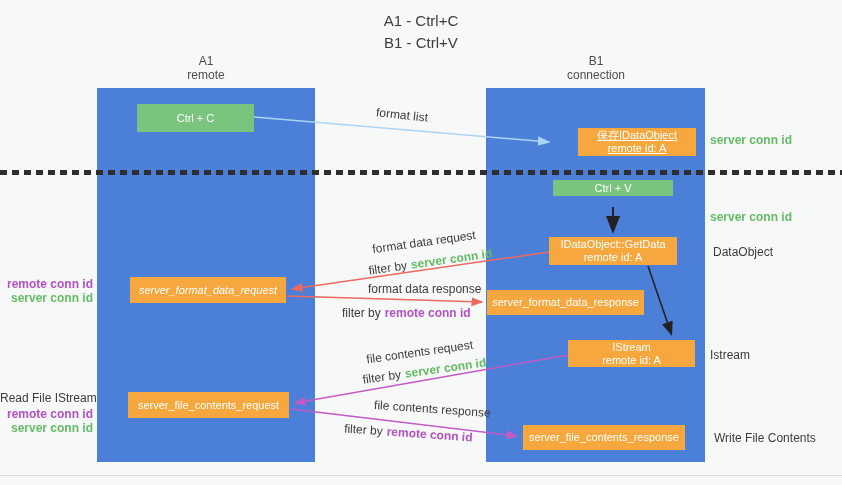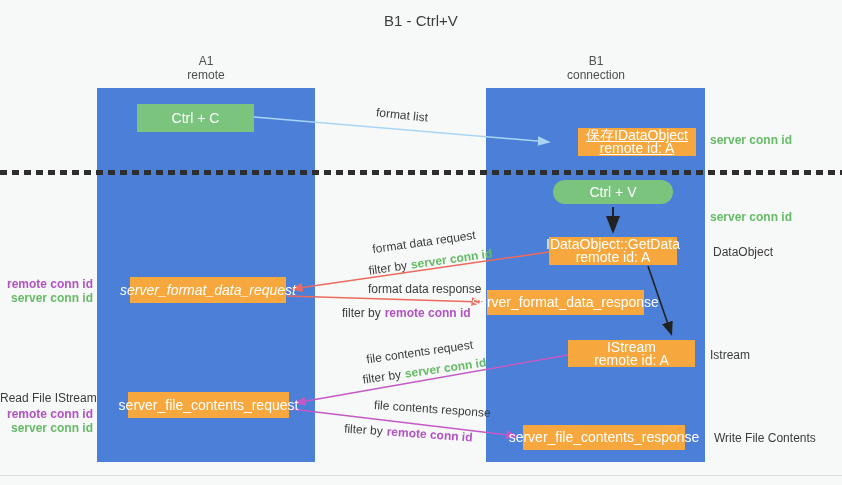--- a/index.html
+++ b/index.html
@@ -48,28 +48,28 @@
     left: 0; top: 475px; width: 842px; height: 1px;
     background: #dcdcdc;
   }
   .node {
     position: absolute;
     display: flex;
     flex-direction: column;
     align-items: center;
     justify-content: center;
     color: #ffffff;
-    font-size: 14px;
+    font-size: 11px;
     line-height: 13px;
     text-align: center;
   }
   .node.green { background: #7bc47e; }
   .node.orange { background: #f6a83e; }
   .box-ctrl-c   { left: 137px; top: 104px; width: 117px; height: 28px; }
-  .box-ctrl-v   { left: 553px; top: 180px; width: 120px; height: 24px; border-radius: 13px; }
+  .box-ctrl-v   { left: 553px; top: 180px; width: 120px; height: 16px; }
   .box-save     { left: 578px; top: 128px; width: 118px; height: 28px; text-decoration: underline; }
   .box-getdata  { left: 549px; top: 237px; width: 128px; height: 28px; }
   .box-fmt-req  { left: 130px; top: 277px; width: 156px; height: 26px; font-style: italic; }
   .box-fmt-resp { left: 487px; top: 290px; width: 157px; height: 25px; }
   .box-istream  { left: 568px; top: 340px; width: 127px; height: 27px; }
   .box-file-req { left: 128px; top: 392px; width: 161px; height: 26px; }
   .box-file-resp{ left: 523px; top: 425px; width: 162px; height: 25px; }
   .lbl {
     position: absolute;
     font-size: 12px;
@@ -83,20 +83,21 @@
   .rot-dn { transform: rotate(6deg); }
   .rot-dn2 { transform: rotate(4deg); }
   .arrows { position: absolute; left: 0; top: 0; width: 842px; height: 485px; pointer-events: none; }
 </style>
 </head>
 <body>
 
 <div class="canvas">
 
   <div class="title">
+    <div>A1 - Ctrl+C</div>
     <div>B1 - Ctrl+V</div>
   </div>
 
   <div class="col-header a1">
     <div>A1</div>
     <div>remote</div>
   </div>
   <div class="col-header b1">
     <div>B1</div>
     <div>connection</div>

